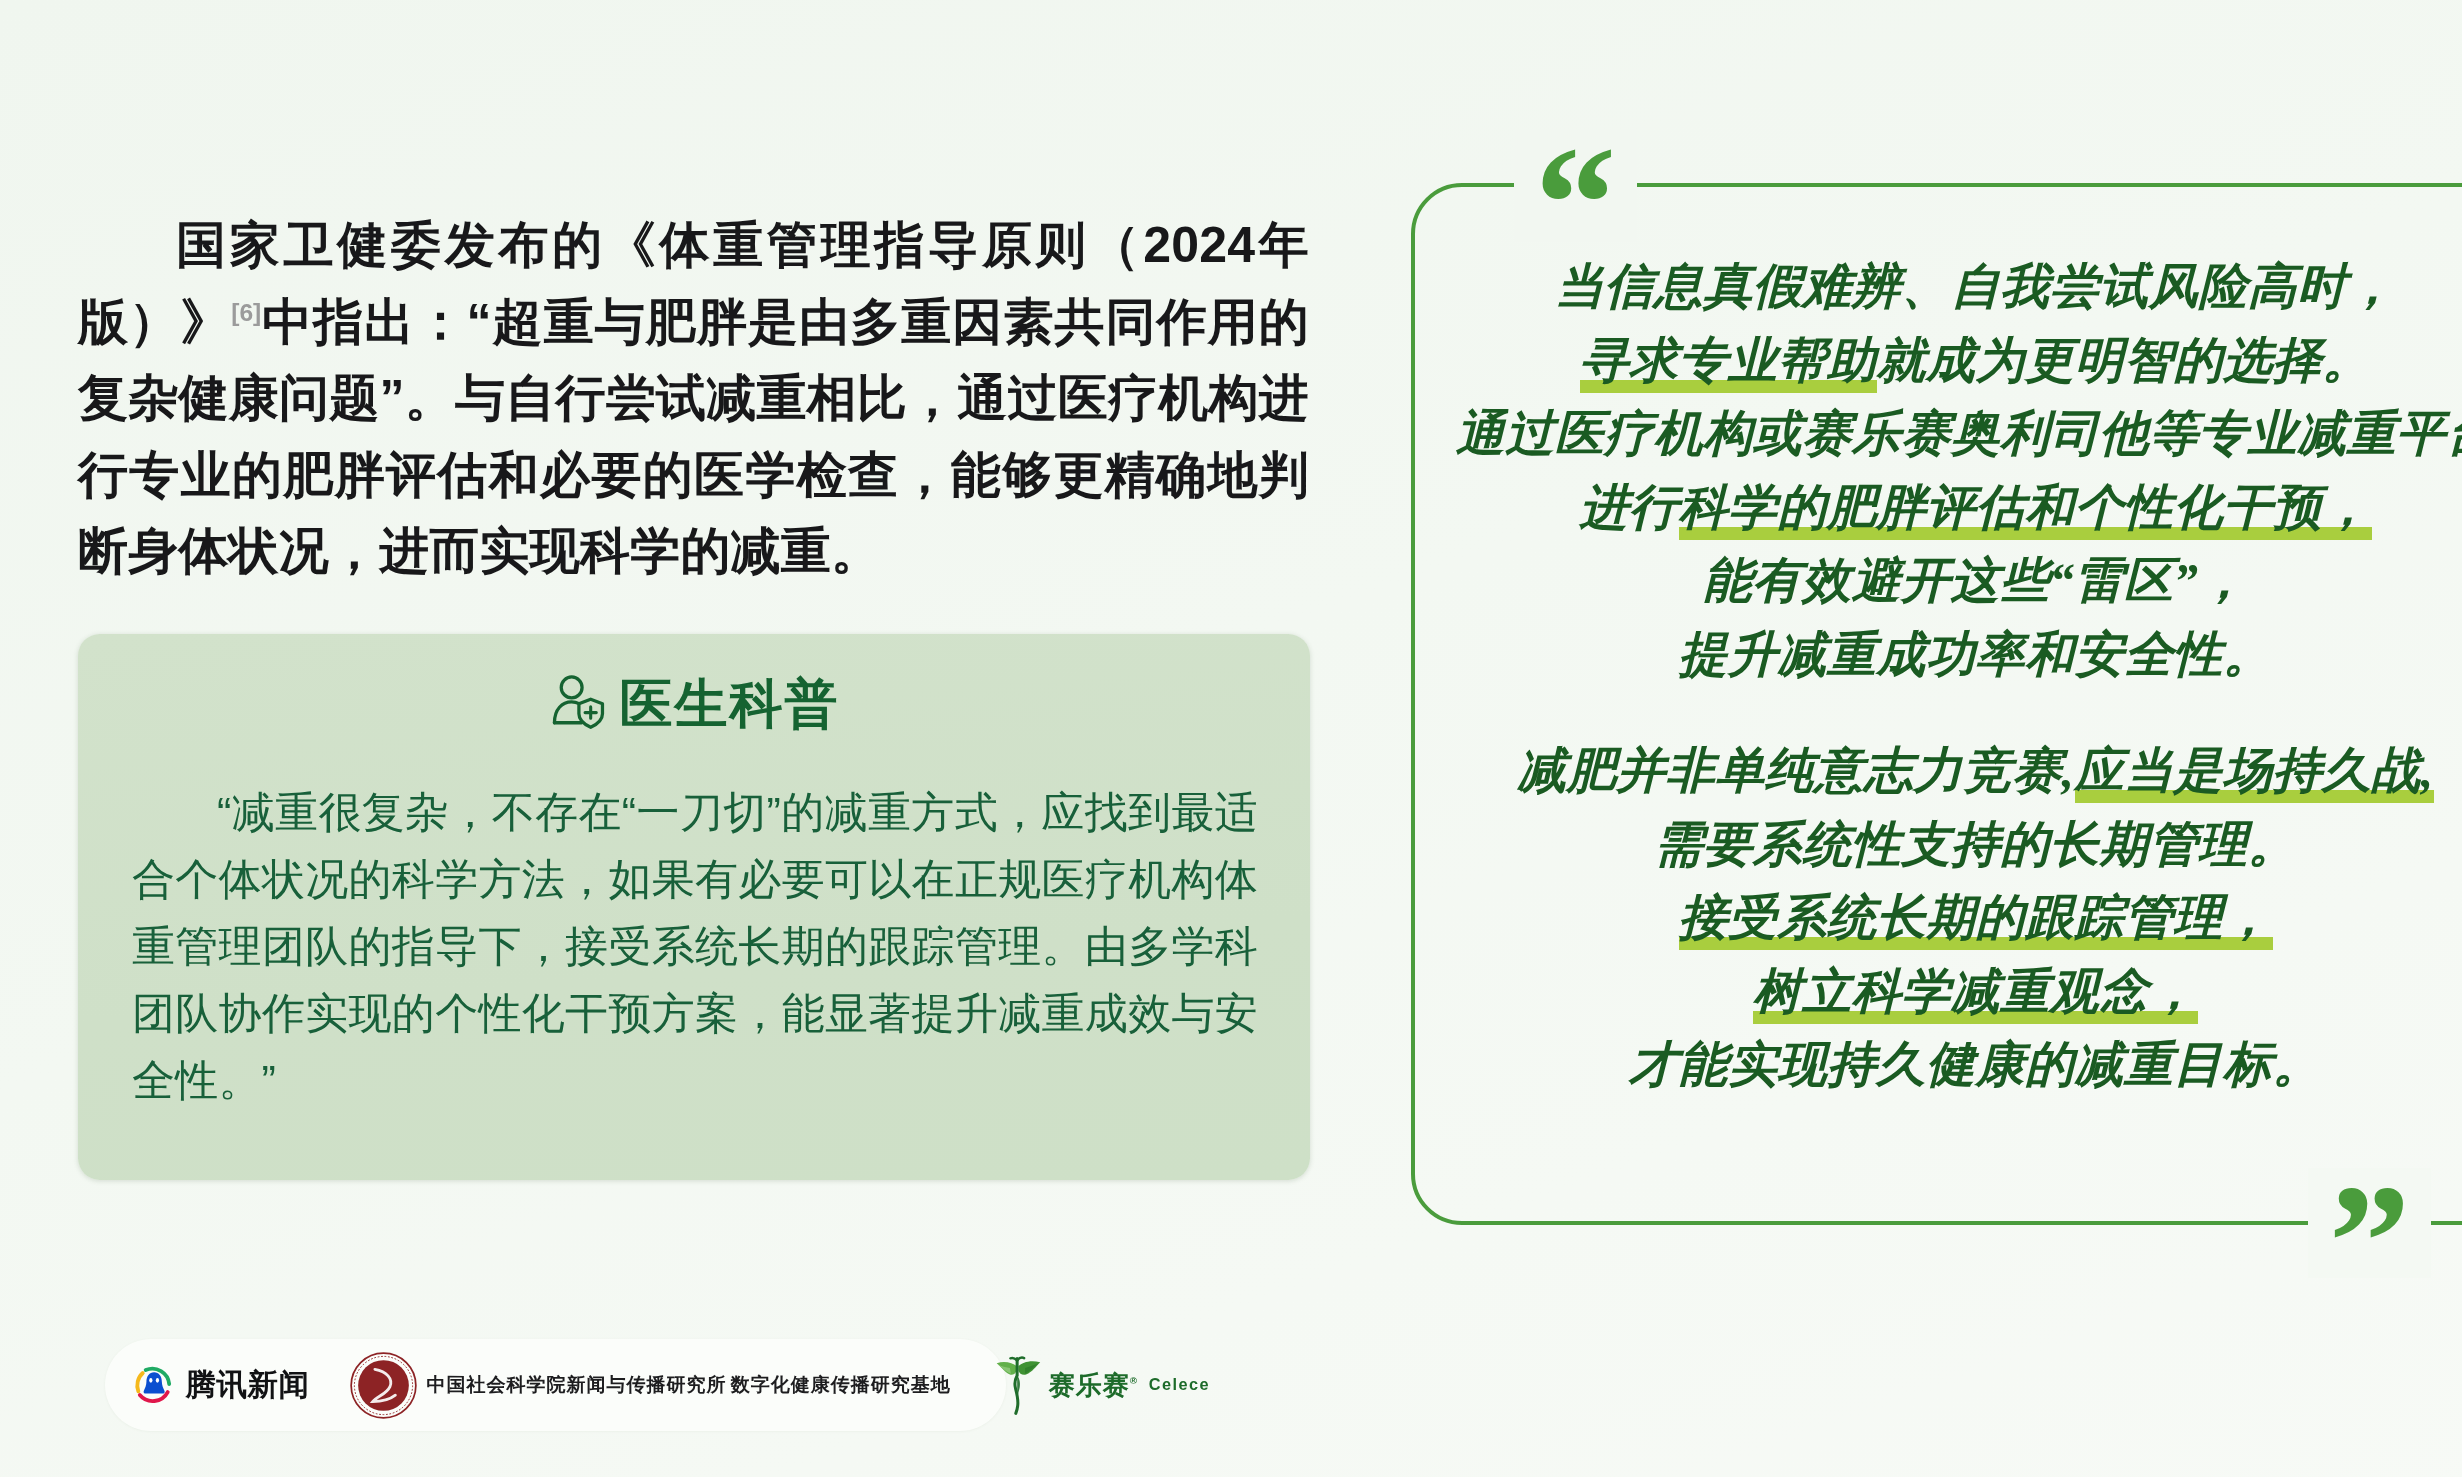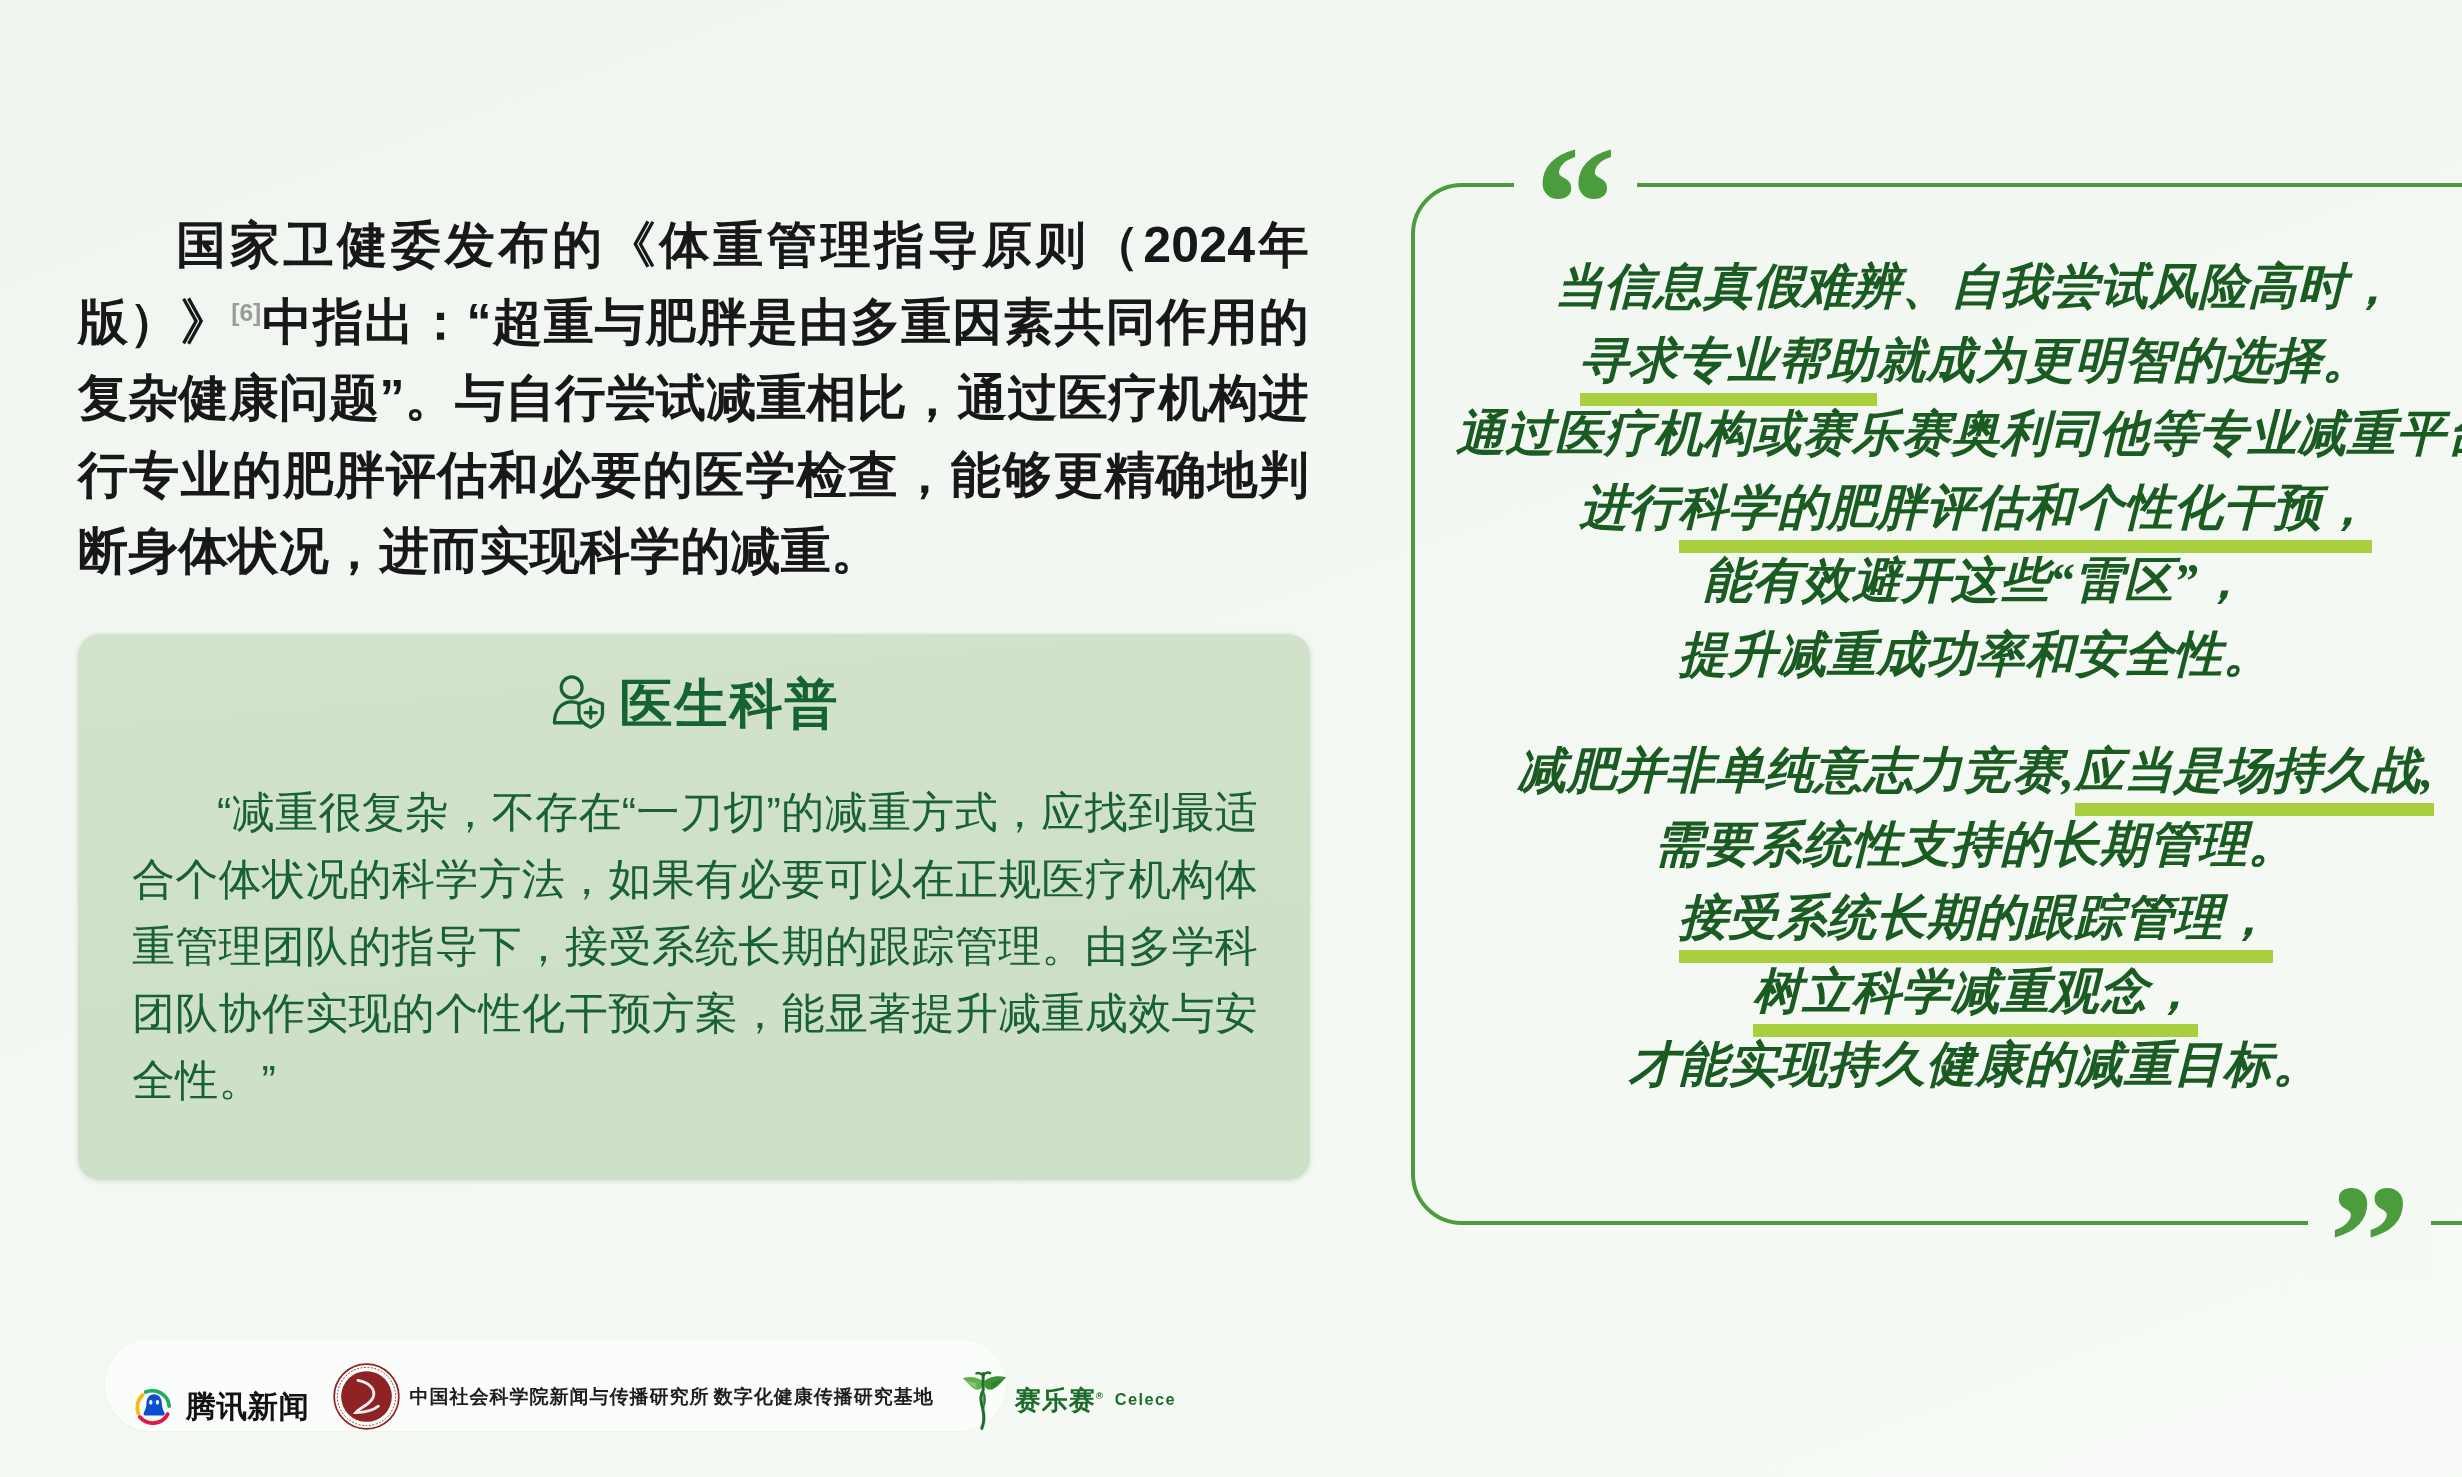--- a/index.html
+++ b/index.html
@@ -104,24 +104,24 @@
   
   .footer-bar {
     position: absolute;
     left: 97px;
     top: 1339px;
     width: 901px;
     height: 92px;
     background: #fbfdfa;
     border-radius: 46px;
     display: flex;
-    align-items: flex-end;
+    align-items: center;
     padding: 0 25.6px;
     box-sizing: border-box;
-    gap: 23px;
+    gap: 40px;
     box-shadow: 0 0.5px 2.5px rgba(80, 110, 75, 0.07);
   }
   .logo-group {
     display: flex;
     align-items: center;
     gap: 7.9px;
     flex: 0 0 auto;
   }
   .tencent-mark { width: 47px; height: 47px; display: block; }
   .tencent-word {
@@ -241,21 +241,21 @@
   .qline {
     display: block;
     white-space: nowrap;
   }
   .hl {
     position: relative;
     display: inline;
     background-image: linear-gradient(to top, #a9ce3e 0px, #a9ce3e 12.8px, transparent 12.8px);
     background-repeat: no-repeat;
     background-position: 0 100%;
-    padding-bottom: 18px;
+    padding-bottom: 5px;
   }
 </style>
 </head>
 <body>
 
 <div class="page">
 
   <div class="left-col">
 
     <div class="intro-para">

